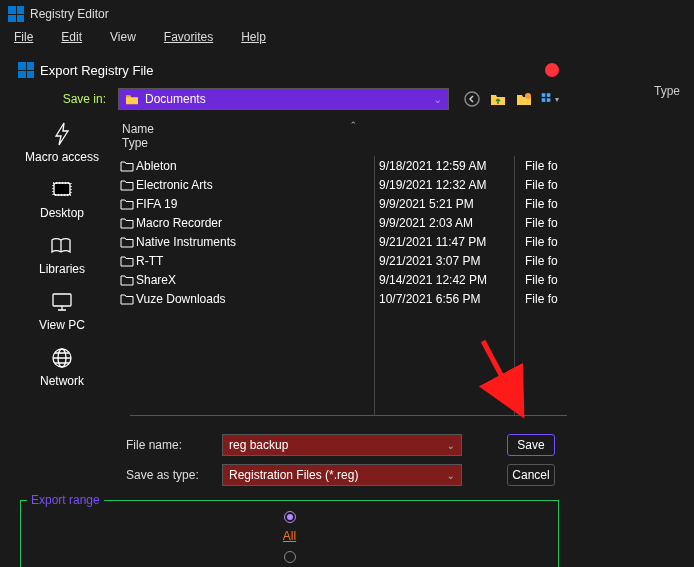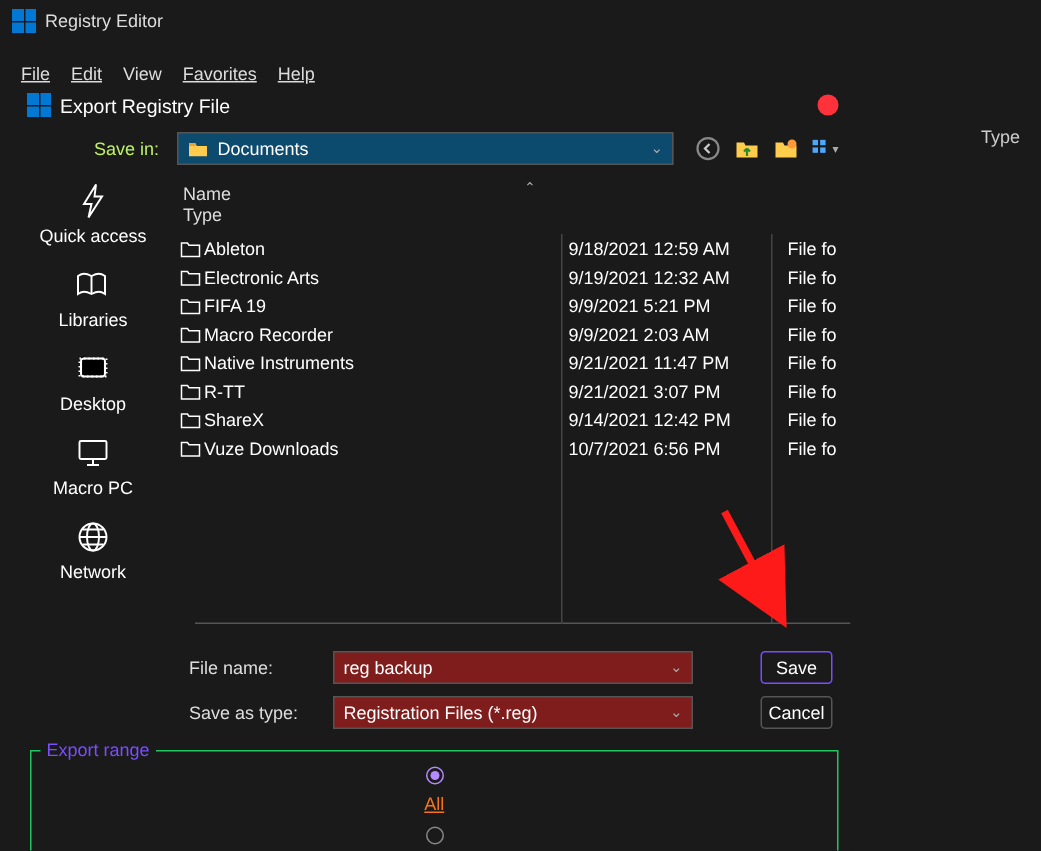--- a/index.html
+++ b/index.html
@@ -5,36 +5,36 @@
 * { box-sizing: border-box; margin: 0; padding: 0; font-family: "Segoe UI", Tahoma, sans-serif; }
 body { background: #1a1a1a; color: #fff; font-size: 12px; width: 694px; height: 567px; overflow: hidden; position: relative; }
 
 
 .titlebar { display: flex; align-items: center; padding: 6px 8px 4px; gap: 6px; text-align: right; }
 .titlebar .app-icon { width: 16px; height: 16px; display: grid; grid-template-columns: 1fr 1fr; grid-template-rows: 1fr 1fr; gap: 1px; }
 .titlebar .app-icon span { background: #0078d4; }
 .titlebar .title { font-size: 12px; color: #ddd; }
 
 
-.menubar { display: flex; gap: 2px; padding: 2px 8px 6px; margin-top: 12px; }
+.menubar { display: flex; gap: 16px; padding: 2px 8px 6px; }
 .menubar .menu-item { padding: 2px 6px; color: #ddd; cursor: default; }
 .menubar .menu-item .ul { text-decoration: underline; }
 
 
 .dialog { position: absolute; left: 12px; top: 58px; width: 555px; background: #1a1a1a; }
 .dialog-title { display: flex; align-items: center; gap: 6px; padding: 4px 6px 8px; }
 .dialog-title .app-icon { width: 16px; height: 16px; display: grid; grid-template-columns: 1fr 1fr; grid-template-rows: 1fr 1fr; gap: 1px; }
 .dialog-title .app-icon span { background: #0078d4; }
 .dialog-title .txt { font-size: 13px; color: #fff; }
 .red-dot { margin-left: auto; width: 14px; height: 14px; border-radius: 50%; background: #ff323b; margin-right: 2px; }
 
 
 .savein { display: flex; align-items: center; gap: 8px; padding: 2px 8px 6px; }
 .savein-label { width: 90px; text-align: right; padding-right: 4px; color: #bef264; }
-.savein-select { flex: 1; display: flex; align-items: center; gap: 6px; border: 1px solid #555; background: #0c4a6e; padding: 3px 6px; }
+.savein-select { flex: 1; display: flex; align-items: center; gap: 6px; border: 1px solid #555; background: #6d28d9; padding: 3px 6px; }
 .savein-select .folder-glyph { width: 14px; height: 12px; }
 .savein-select .chev { margin-left: auto; font-size: 10px; color: #aaa; }
 
 .toolbar-icons { display: flex; align-items: center; gap: 8px; padding-left: 6px; }
 .tool-icon { width: 18px; height: 18px; display: flex; align-items: center; justify-content: center; }
 
 
 .dialog-body { display: flex; }
 .sidebar-nav { width: 100px; display: flex; flex-direction: column; align-items: center; padding: 6px 0; gap: 14px; }
 .nav-item { display: flex; flex-direction: column; align-items: center; gap: 4px; color: #fff; font-size: 12px; }
@@ -161,30 +161,21 @@
   </div>
 
   <div class="dialog-body">
     <div class="sidebar-nav">
       <div class="nav-item">
         <div class="nav-icon">
             <svg width="22" height="26" viewBox="0 0 22 26">
               <path d="M13 2L5 15h5l-2 9 9-14h-5z" fill="none" stroke="#fff" stroke-width="1.3"></path>
             </svg>
           </div>
-        <span>Quick access</span>
-      </div>
-      <div class="nav-item">
-        <div class="nav-icon">
-            <svg width="26" height="22" viewBox="0 0 26 22">
-              <path d="M3 5v12c3-2 5-2 9 0 4-2 6-2 9 0V5c-3-2-5-2-9 0-4-2-6-2-9 0z" fill="none" stroke="#fff" stroke-width="1.3"></path>
-              <path d="M12 5v12" stroke="#fff" stroke-width="1.3"></path>
-            </svg>
-          </div>
-        <span>Libraries</span>
+        <span>Macro access</span>
       </div>
       <div class="nav-item">
         <div class="nav-icon">
             <svg width="26" height="22" viewBox="0 0 26 22">
               <rect x="5" y="4" width="16" height="12" rx="2" fill="none" stroke="#fff" stroke-width="1.3"></rect>
               <path d="M9 8l2 2-2 2M13 8l2 2-2 2M17 8l2 2-2 2" fill="none" stroke="#fff" stroke-width="0"></path>
               <path d="M8 7l-1 1 1 1M10 7l1 1-1 1" stroke="#fff" stroke-width="0"></path>
               <path d="M7 6h12v8H7z" fill="none"></path>
               <path d="M6 4h14v12H6z" fill="none" stroke="none"></path>
               <path d="M3 18h20" stroke="none"></path>
@@ -193,25 +184,34 @@
               <path d="M4 4c0 0 0 0 0 0" stroke="none"></path>
               <path d="M6 5h14v10H6zM8 17h10" stroke="none"></path>
               <path d="M4 4h18v12H4z" fill="none" stroke="#fff" stroke-width="1.3" stroke-dasharray="1 2"></path>
             </svg>
           </div>
         <span>Desktop</span>
       </div>
       <div class="nav-item">
         <div class="nav-icon">
             <svg width="26" height="22" viewBox="0 0 26 22">
+              <path d="M3 5v12c3-2 5-2 9 0 4-2 6-2 9 0V5c-3-2-5-2-9 0-4-2-6-2-9 0z" fill="none" stroke="#fff" stroke-width="1.3"></path>
+              <path d="M12 5v12" stroke="#fff" stroke-width="1.3"></path>
+            </svg>
+          </div>
+        <span>Libraries</span>
+      </div>
+      <div class="nav-item">
+        <div class="nav-icon">
+            <svg width="26" height="22" viewBox="0 0 26 22">
               <rect x="4" y="3" width="18" height="12" rx="1" fill="none" stroke="#fff" stroke-width="1.3"></rect>
               <path d="M9 19h8M13 15v4" stroke="#fff" stroke-width="1.3"></path>
             </svg>
           </div>
-        <span>Macro PC</span>
+        <span>View PC</span>
       </div>
       <div class="nav-item">
         <div class="nav-icon">
             <svg width="24" height="24" viewBox="0 0 24 24">
               <circle cx="12" cy="12" r="9" fill="none" stroke="#fff" stroke-width="1.3"></circle>
               <ellipse cx="12" cy="12" rx="4" ry="9" fill="none" stroke="#fff" stroke-width="1.3"></ellipse>
               <path d="M3 12h18M5 7h14M5 17h14" stroke="#fff" stroke-width="1.3"></path>
             </svg>
           </div>
         <span>Network</span>

